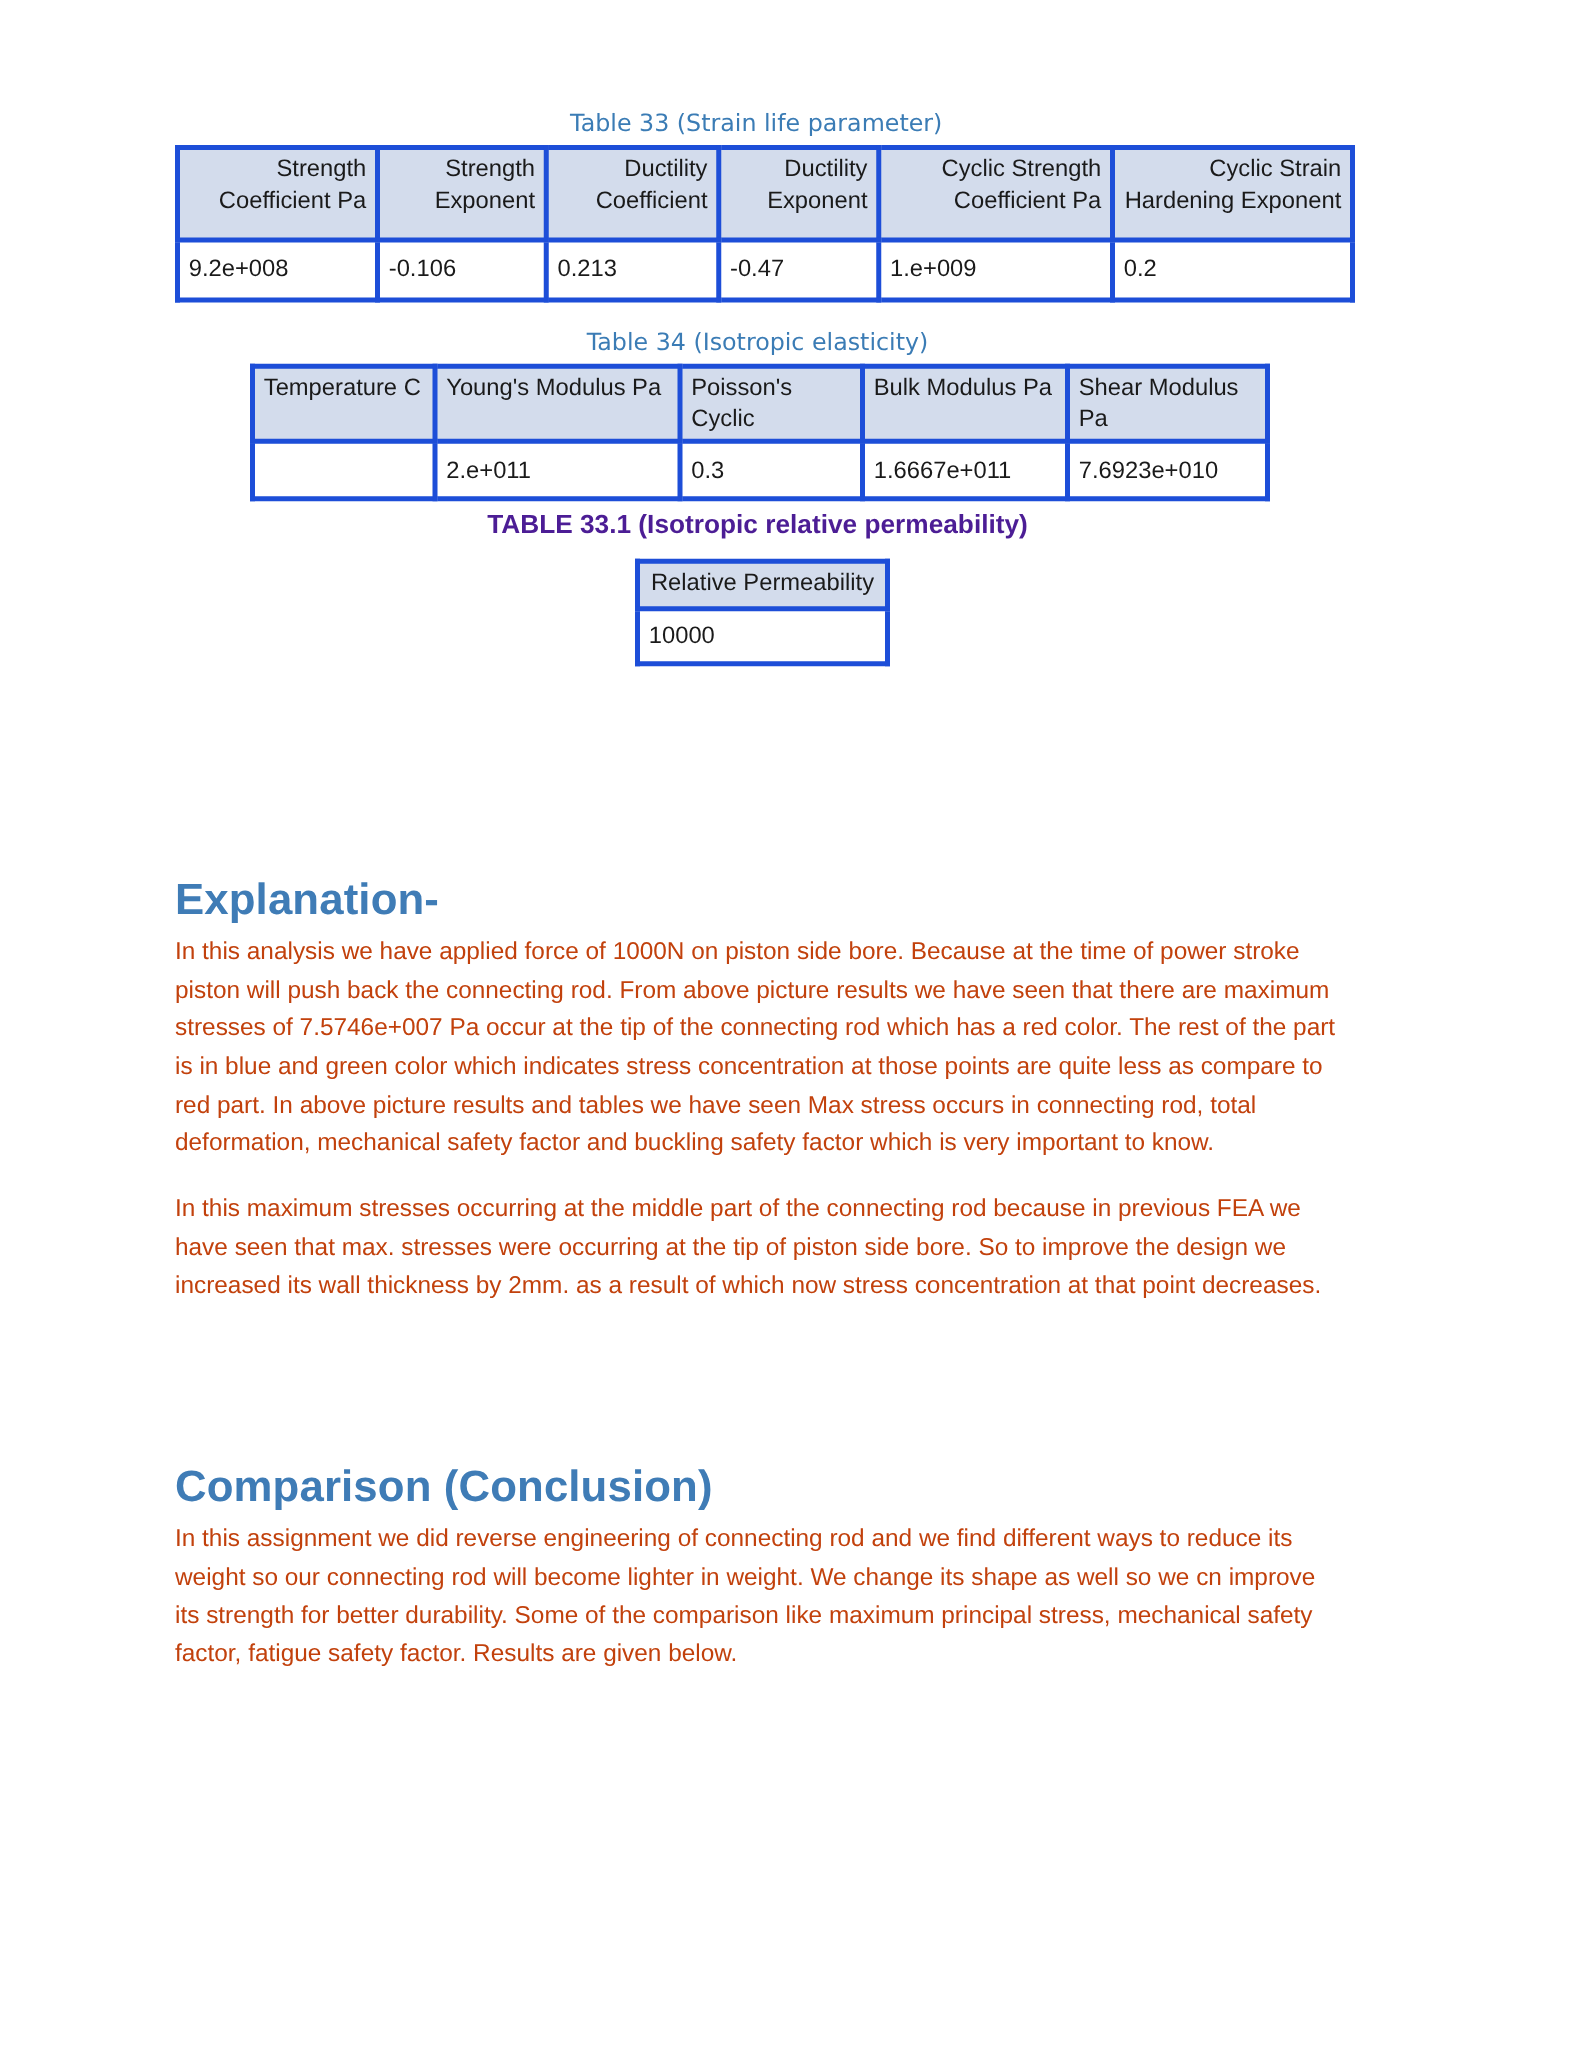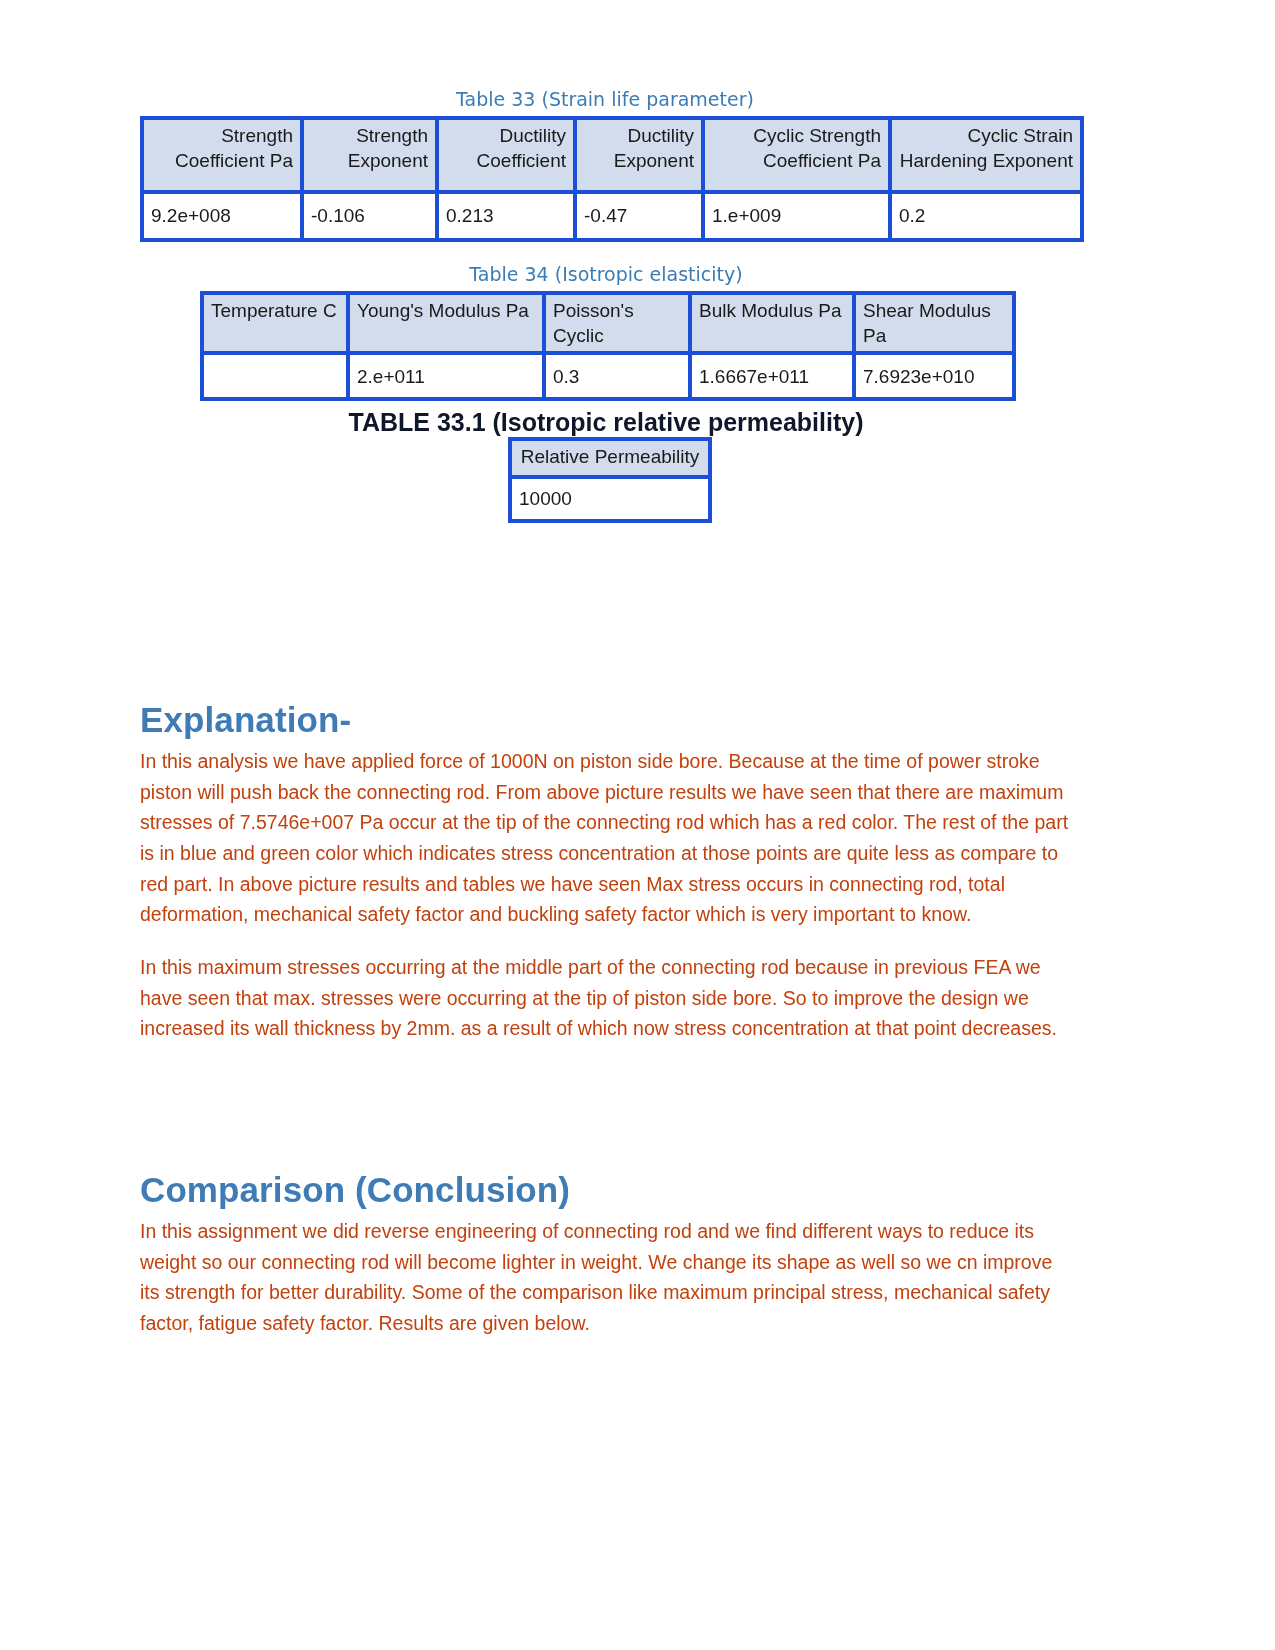--- a/index.html
+++ b/index.html
@@ -30,25 +30,25 @@
 
   .tbl-caption {
     color: #3b7cb5;
     font-family: "DejaVu Sans", sans-serif;
     font-size: 19px;
     text-align: center;
     margin-bottom: 6px;
     white-space: nowrap;
   }
   .tbl-caption.bold-black {
-    color: #0f172a;
+    color: #4c1d95;
     font-weight: bold;
     font-family: "Liberation Sans", sans-serif;
-    font-size: 25px;
-    margin-bottom: 0;
+    font-size: 21px;
+    margin-bottom: 15px;
   }
 
   table.ansys {
     border-collapse: collapse;
     table-layout: fixed;
     background: #ffffff;
   }
   table.ansys th,
   table.ansys td {
     border: 4px solid #1d4ed8;

